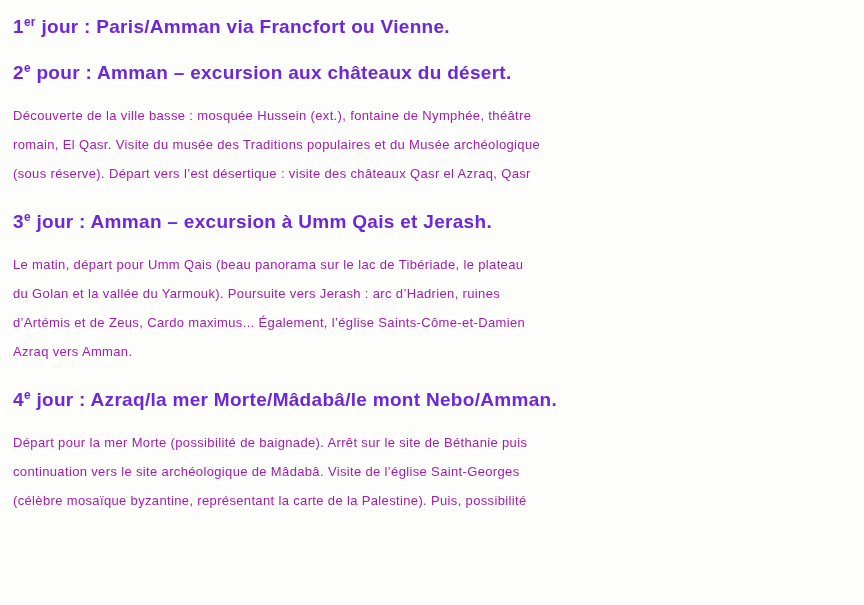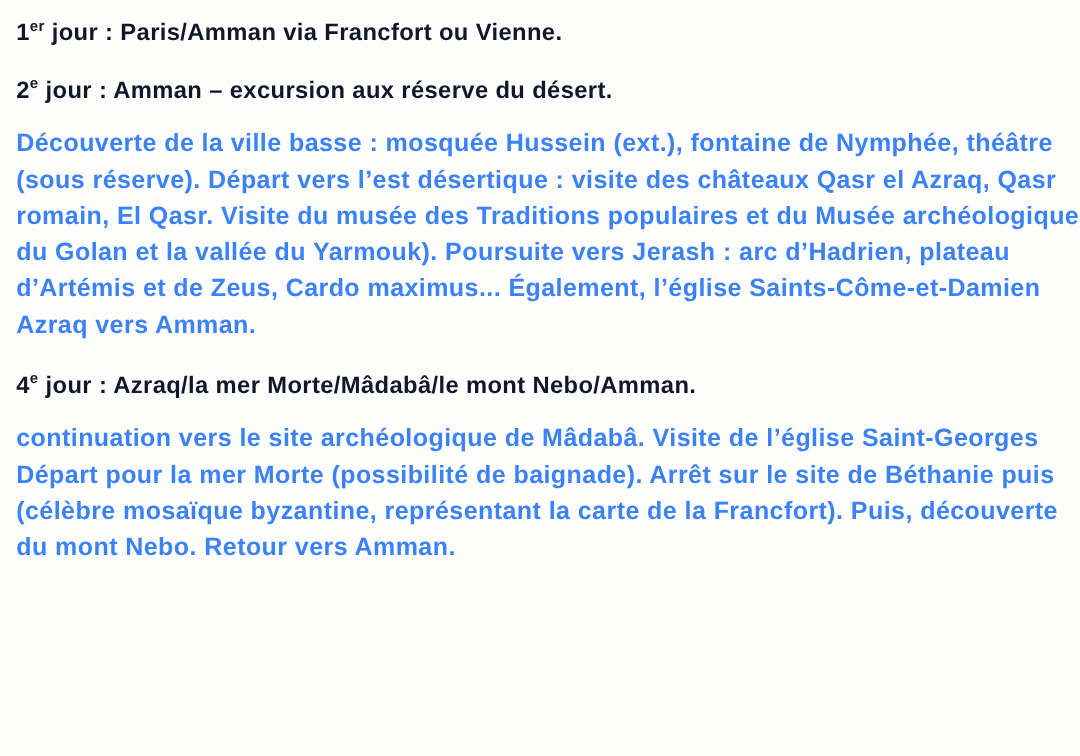--- a/index.html
+++ b/index.html
@@ -12,77 +12,78 @@
     background: #fdfdfb;
     font-family: "Liberation Sans", sans-serif;
     color: #3d3d3c;
     overflow: hidden;
   }
   .content {
     padding: 15px 10px 0 13px;
     box-sizing: border-box;
   }
   .day-heading {
-    color: #0f172a;
+    color: #6d28d9;
     font-size: 19px;
     line-height: 24px;
     font-weight: 600;
     letter-spacing: 0.3px;
     margin: 22px 0 16px 0;
   }
   .day:first-child .day-heading {
     margin-top: 0;
   }
   .day-heading sup {
     font-size: 12px;
     line-height: 0;
     vertical-align: super;
   }
   .day-text {
     margin: 0;
-    font-size: 20px;
+    font-size: 13px;
     line-height: 29px;
-    font-weight: 700;
+    font-weight: 400;
     letter-spacing: 0.35px;
-    color: #3b82f6;
+    color: #a21caf;
   }
   .day-text .line {
     display: block;
     white-space: nowrap;
   }
 </style>
 </head>
 <body>
 
 <div class="content">
 
   <section class="day">
     <h2 class="day-heading"><span>1</span><sup>er</sup><span> jour : Paris/Amman via Francfort ou Vienne.</span></h2>
   </section>
 
   <section class="day">
-    <h2 class="day-heading"><span>2</span><sup>e</sup><span> jour : Amman – excursion aux réserve du désert.</span></h2>
+    <h2 class="day-heading"><span>2</span><sup>e</sup><span> pour : Amman – excursion aux châteaux du désert.</span></h2>
     <p class="day-text">
       <span class="line">Découverte de la ville basse : mosquée Hussein (ext.), fontaine de Nymphée, théâtre</span>
+      <span class="line">romain, El Qasr. Visite du musée des Traditions populaires et du Musée archéologique</span>
       <span class="line">(sous réserve). Départ vers l’est désertique : visite des châteaux Qasr el Azraq, Qasr</span>
-      <span class="line">romain, El Qasr. Visite du musée des Traditions populaires et du Musée archéologique</span>
     </p>
   </section>
 
   <section class="day">
+    <h2 class="day-heading"><span>3</span><sup>e</sup><span> jour : Amman – excursion à Umm Qais et Jerash.</span></h2>
     <p class="day-text">
-      <span class="line">du Golan et la vallée du Yarmouk). Poursuite vers Jerash : arc d’Hadrien, plateau</span>
+      <span class="line">Le matin, départ pour Umm Qais (beau panorama sur le lac de Tibériade, le plateau</span>
+      <span class="line">du Golan et la vallée du Yarmouk). Poursuite vers Jerash : arc d’Hadrien, ruines</span>
       <span class="line">d’Artémis et de Zeus, Cardo maximus... Également, l’église Saints-Côme-et-Damien</span>
       <span class="line">Azraq vers Amman.</span>
     </p>
   </section>
 
   <section class="day">
     <h2 class="day-heading"><span>4</span><sup>e</sup><span> jour : Azraq/la mer Morte/Mâdabâ/le mont Nebo/Amman.</span></h2>
     <p class="day-text">
+      <span class="line">Départ pour la mer Morte (possibilité de baignade). Arrêt sur le site de Béthanie puis</span>
       <span class="line">continuation vers le site archéologique de Mâdabâ. Visite de l’église Saint-Georges</span>
-      <span class="line">Départ pour la mer Morte (possibilité de baignade). Arrêt sur le site de Béthanie puis</span>
-      <span class="line">(célèbre mosaïque byzantine, représentant la carte de la Francfort). Puis, découverte</span>
-      <span class="line">du mont Nebo. Retour vers Amman.</span>
+      <span class="line">(célèbre mosaïque byzantine, représentant la carte de la Palestine). Puis, possibilité</span>
     </p>
   </section>
 
 </div>
 
 </body></html>

